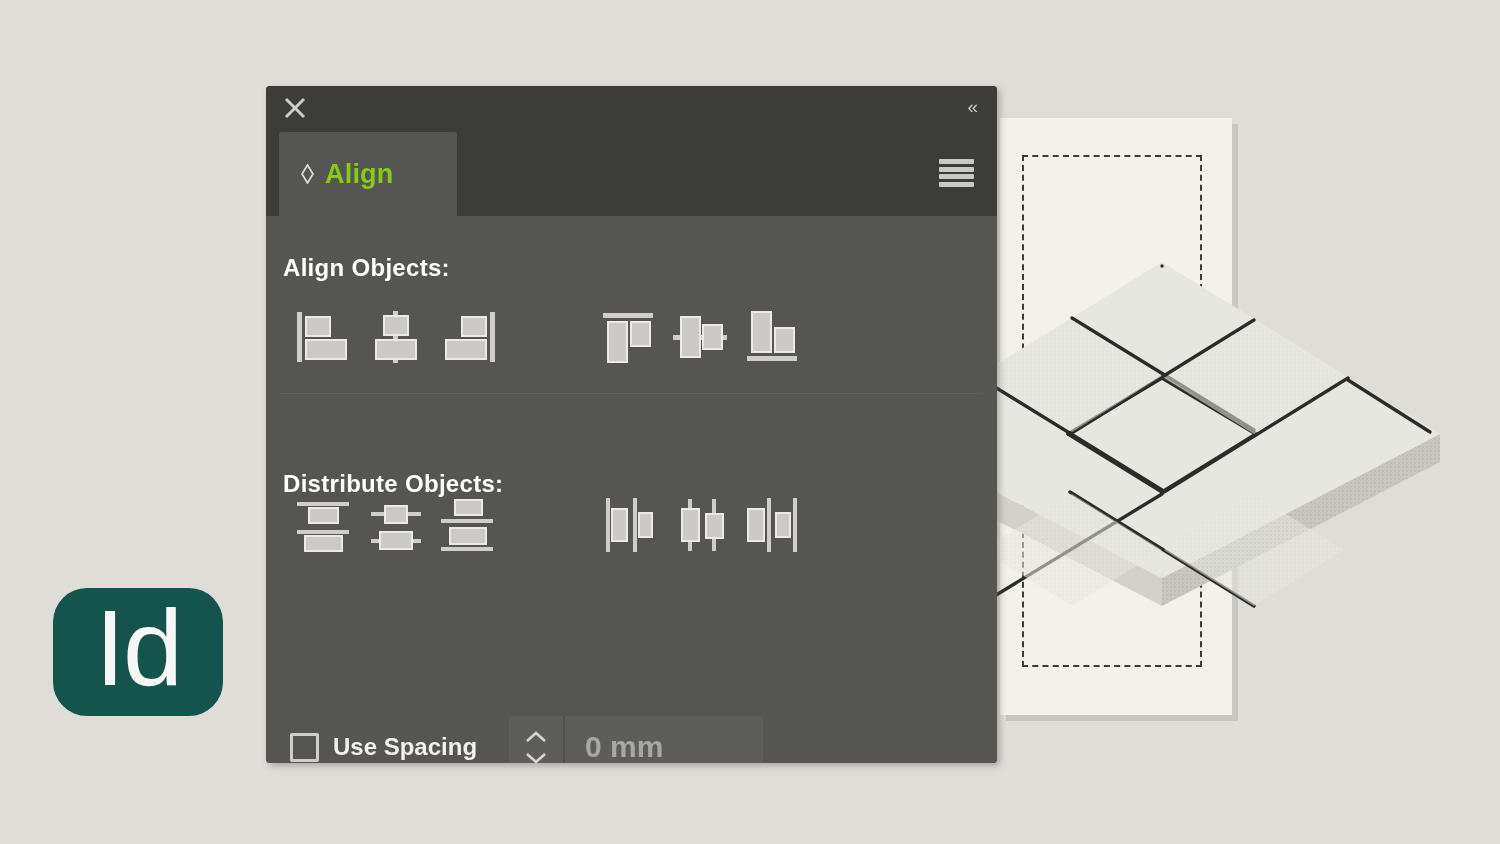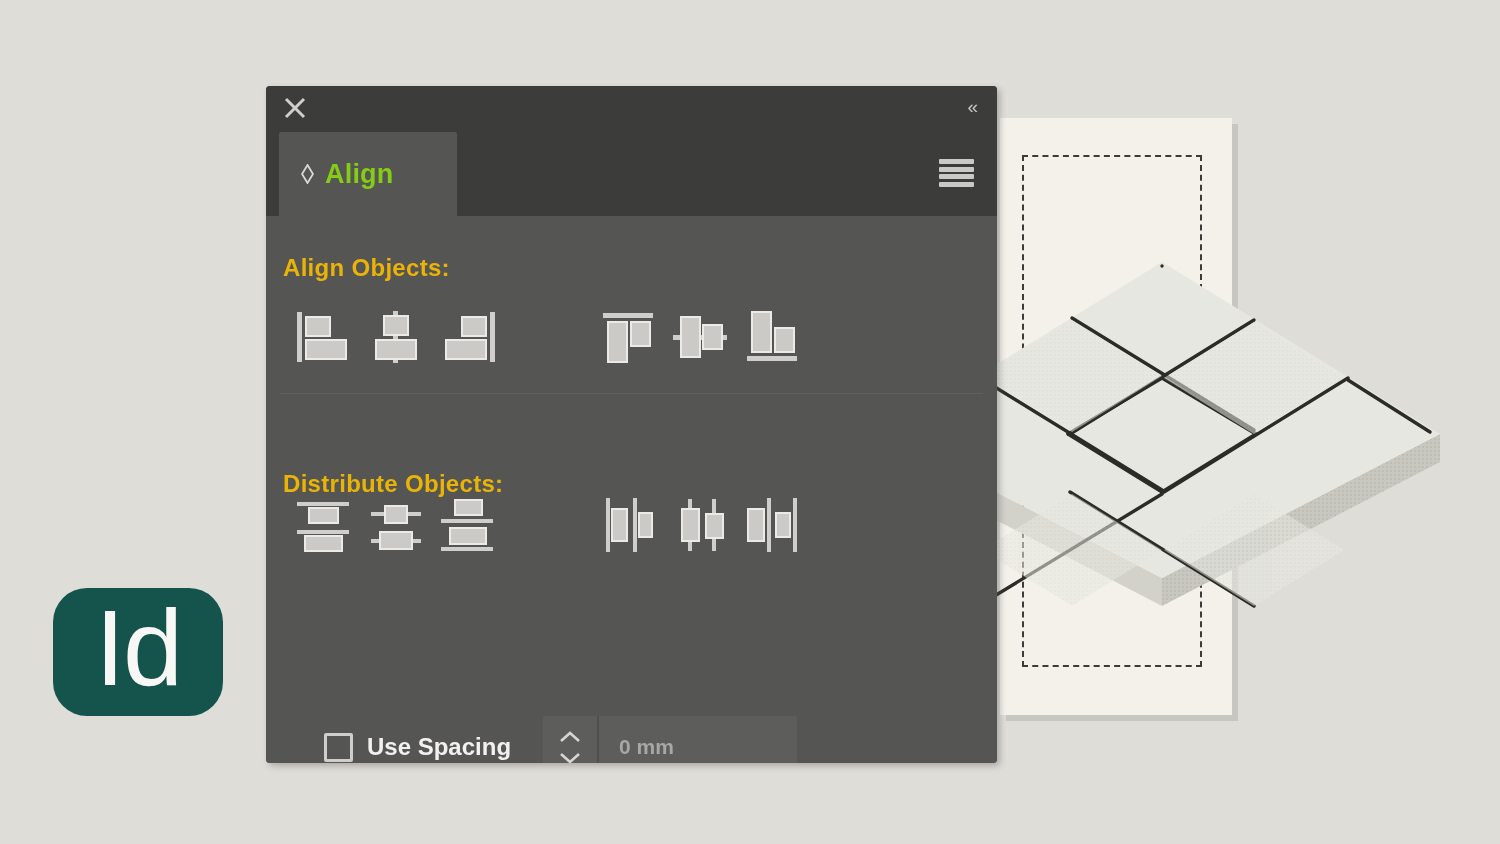--- a/index.html
+++ b/index.html
@@ -150,21 +150,21 @@
     border-radius: 1px;
   }
 
   .panel-body {
     position: relative;
     background: #555553;
     height: calc(100% - 130px);
   }
 
   .section-title {
-    color: #eab308;
+    color: #ffffff;
     font-size: 24px;
     font-weight: bold;
     letter-spacing: 0.3px;
   }
   .st-align     { position: absolute; left: 17px; top: 38px; }
   .st-distribute{ position: absolute; left: 17px; top: 226px; margin-top: 28px; }
 
   .divider {
     position: absolute;
     left: 14px;
@@ -201,21 +201,20 @@
   .row-pad { width: 22px; }
 
   
   .spacing-row {
     position: absolute;
     left: 0; right: 0;
     top: 498px;
     height: 66px;
     display: flex;
     align-items: center;
-    padding-left: 34px;
   }
   .checkbox {
     margin-left: 24px;
     width: 29px;
     height: 29px;
     border: 3px solid #cfcecb;
     box-sizing: border-box;
     border-radius: 2px;
     background: transparent;
     cursor: pointer;
@@ -245,21 +244,21 @@
     justify-content: center;
     gap: 9px;
     cursor: pointer;
   }
   .stepper-input {
     flex: 1;
     display: flex;
     align-items: center;
     padding-left: 20px;
     color: #a7a7a3;
-    font-size: 21px;
+    font-size: 30px;
     font-weight: bold;
     cursor: text;
   }
 </style>
 </head>
 <body>
 
 <div class="id-logo">
   <span class="id-logo-text">Id</span>
 </div>

